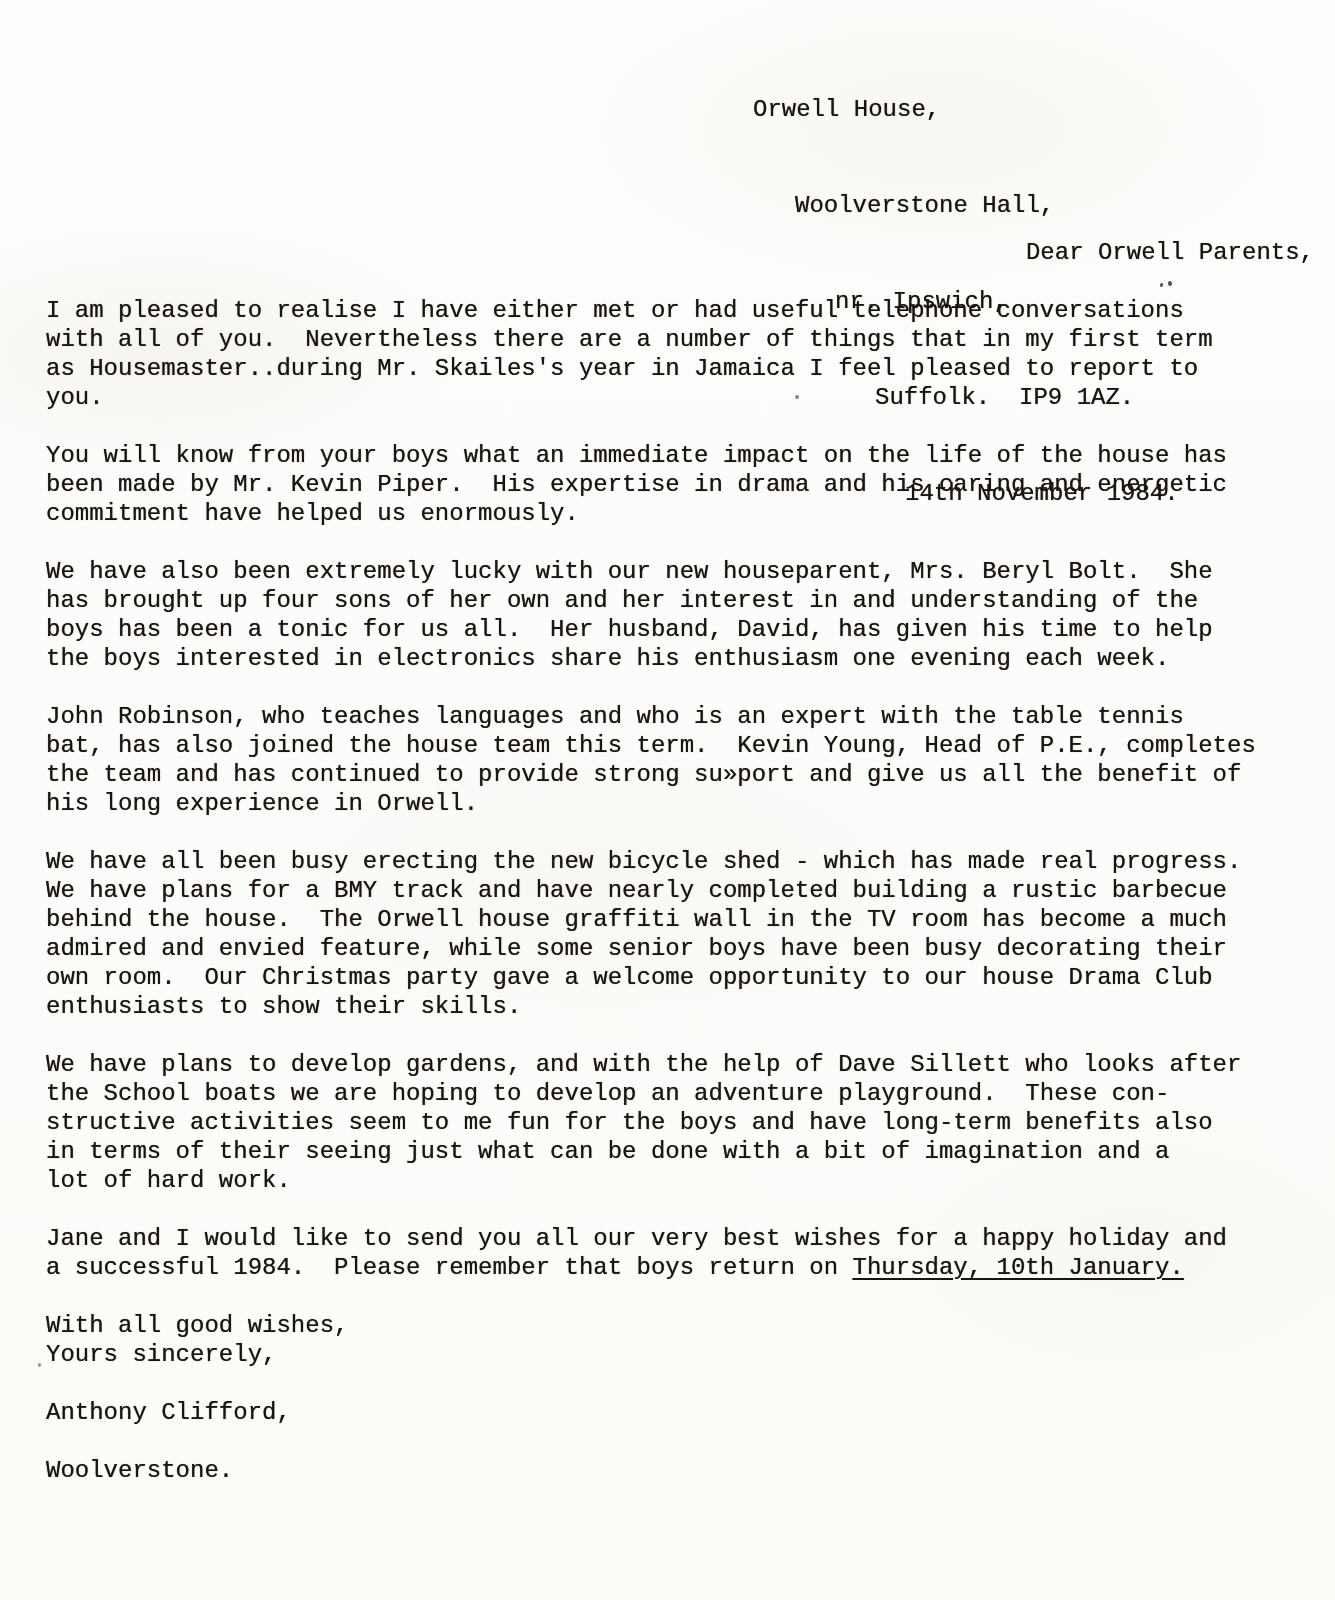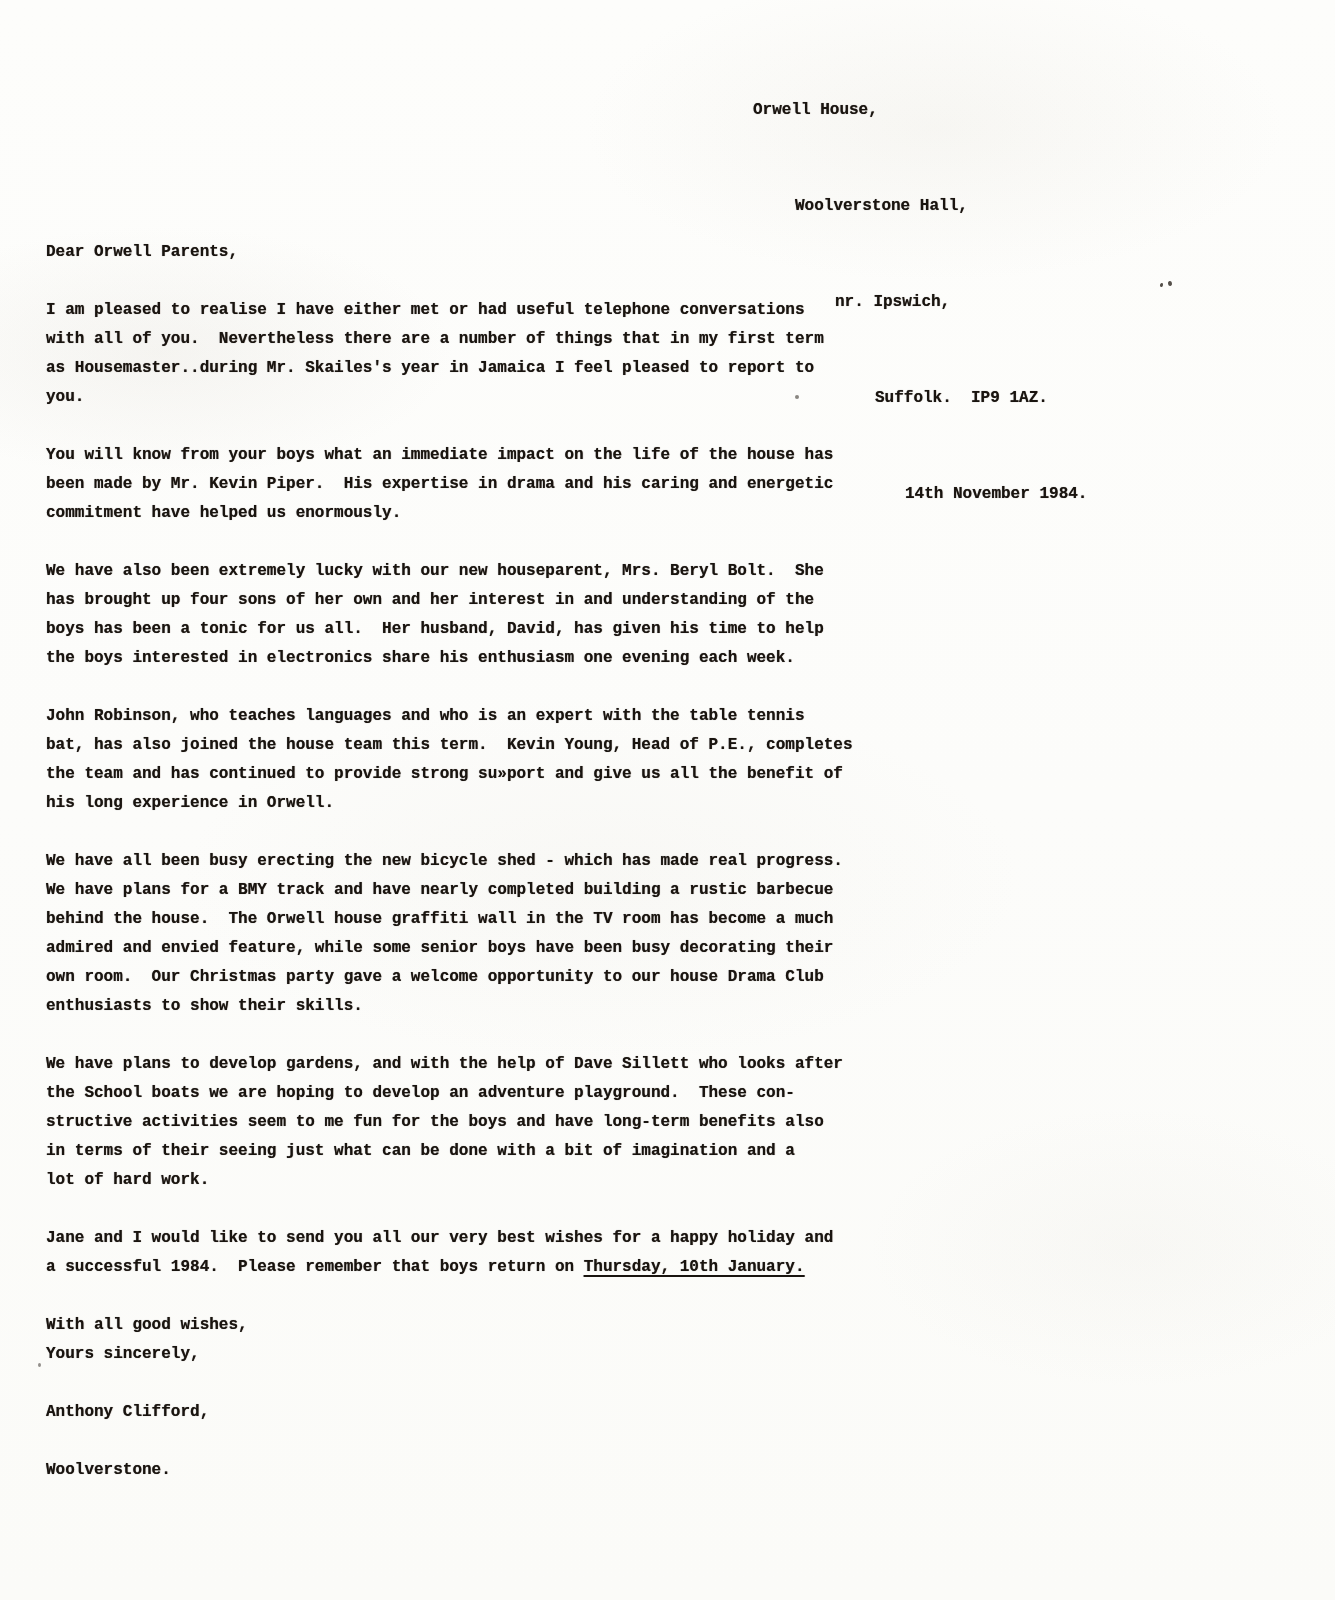--- a/index.html
+++ b/index.html
@@ -12,22 +12,22 @@
     width: 1335px;
     height: 1600px;
     background:
       radial-gradient(ellipse 420px 180px at 12% 22%, rgba(210,205,195,0.18), rgba(210,205,195,0) 70%),
       radial-gradient(ellipse 500px 220px at 70% 8%, rgba(215,210,198,0.16), rgba(215,210,198,0) 70%),
       radial-gradient(ellipse 600px 260px at 45% 55%, rgba(222,218,208,0.12), rgba(222,218,208,0) 70%),
       radial-gradient(ellipse 380px 200px at 85% 78%, rgba(214,210,200,0.10), rgba(214,210,200,0) 70%),
       linear-gradient(180deg, #fdfdfb 0%, #fcfcfa 50%, #fbfbf8 100%);
     overflow: hidden;
     font-family: "Liberation Mono", "DejaVu Sans Mono", monospace;
-    font-size: 16px;
-    font-weight: bold;
+    font-size: 24px;
+    font-weight: normal;
     line-height: 29px;
     color: #19140f;
     text-shadow: 0 0 0.7px rgba(25,18,10,0.65), 0.6px 0 0 rgba(110,45,25,0.10), -0.6px 0 0 rgba(35,45,110,0.08);
   }
   .letterhead {
     position: absolute;
     left: 753px;
     top: 30px;
     line-height: 32px;
     white-space: pre;
@@ -41,21 +41,21 @@
   .body-text {
     position: absolute;
     left: 46px;
     top: 238px;
     width: 1268px;
   }
   .para {
     margin: 0 0 29px 0;
     white-space: pre-wrap;
   }
-  .salutation { margin-bottom: 29px; }
+  .salutation { margin-bottom: 29px; text-align: right; }
   .u {
     text-decoration: underline;
     text-decoration-thickness: 2px;
     text-underline-offset: 4px;
   }
   .sig-name { }
   .speck {
     position: absolute;
     background: #2a241e;
     border-radius: 50%;

